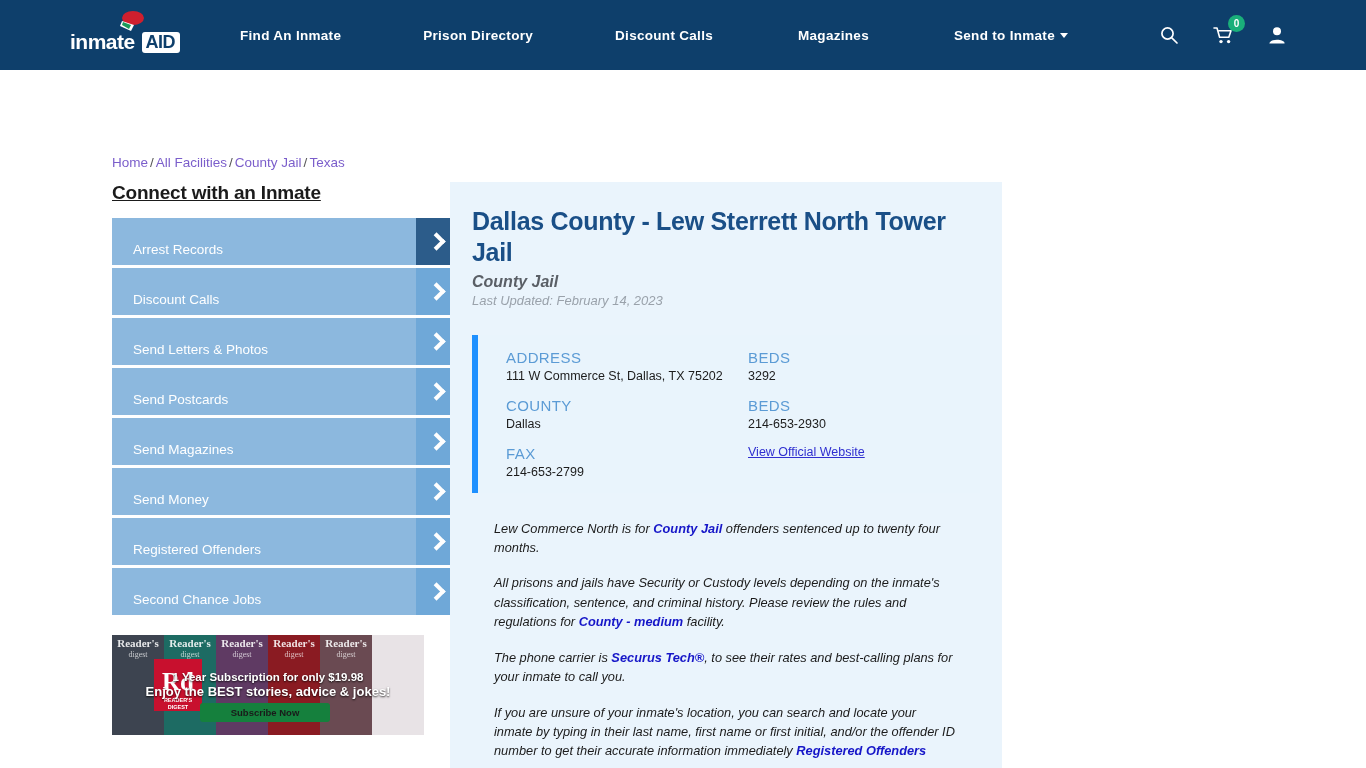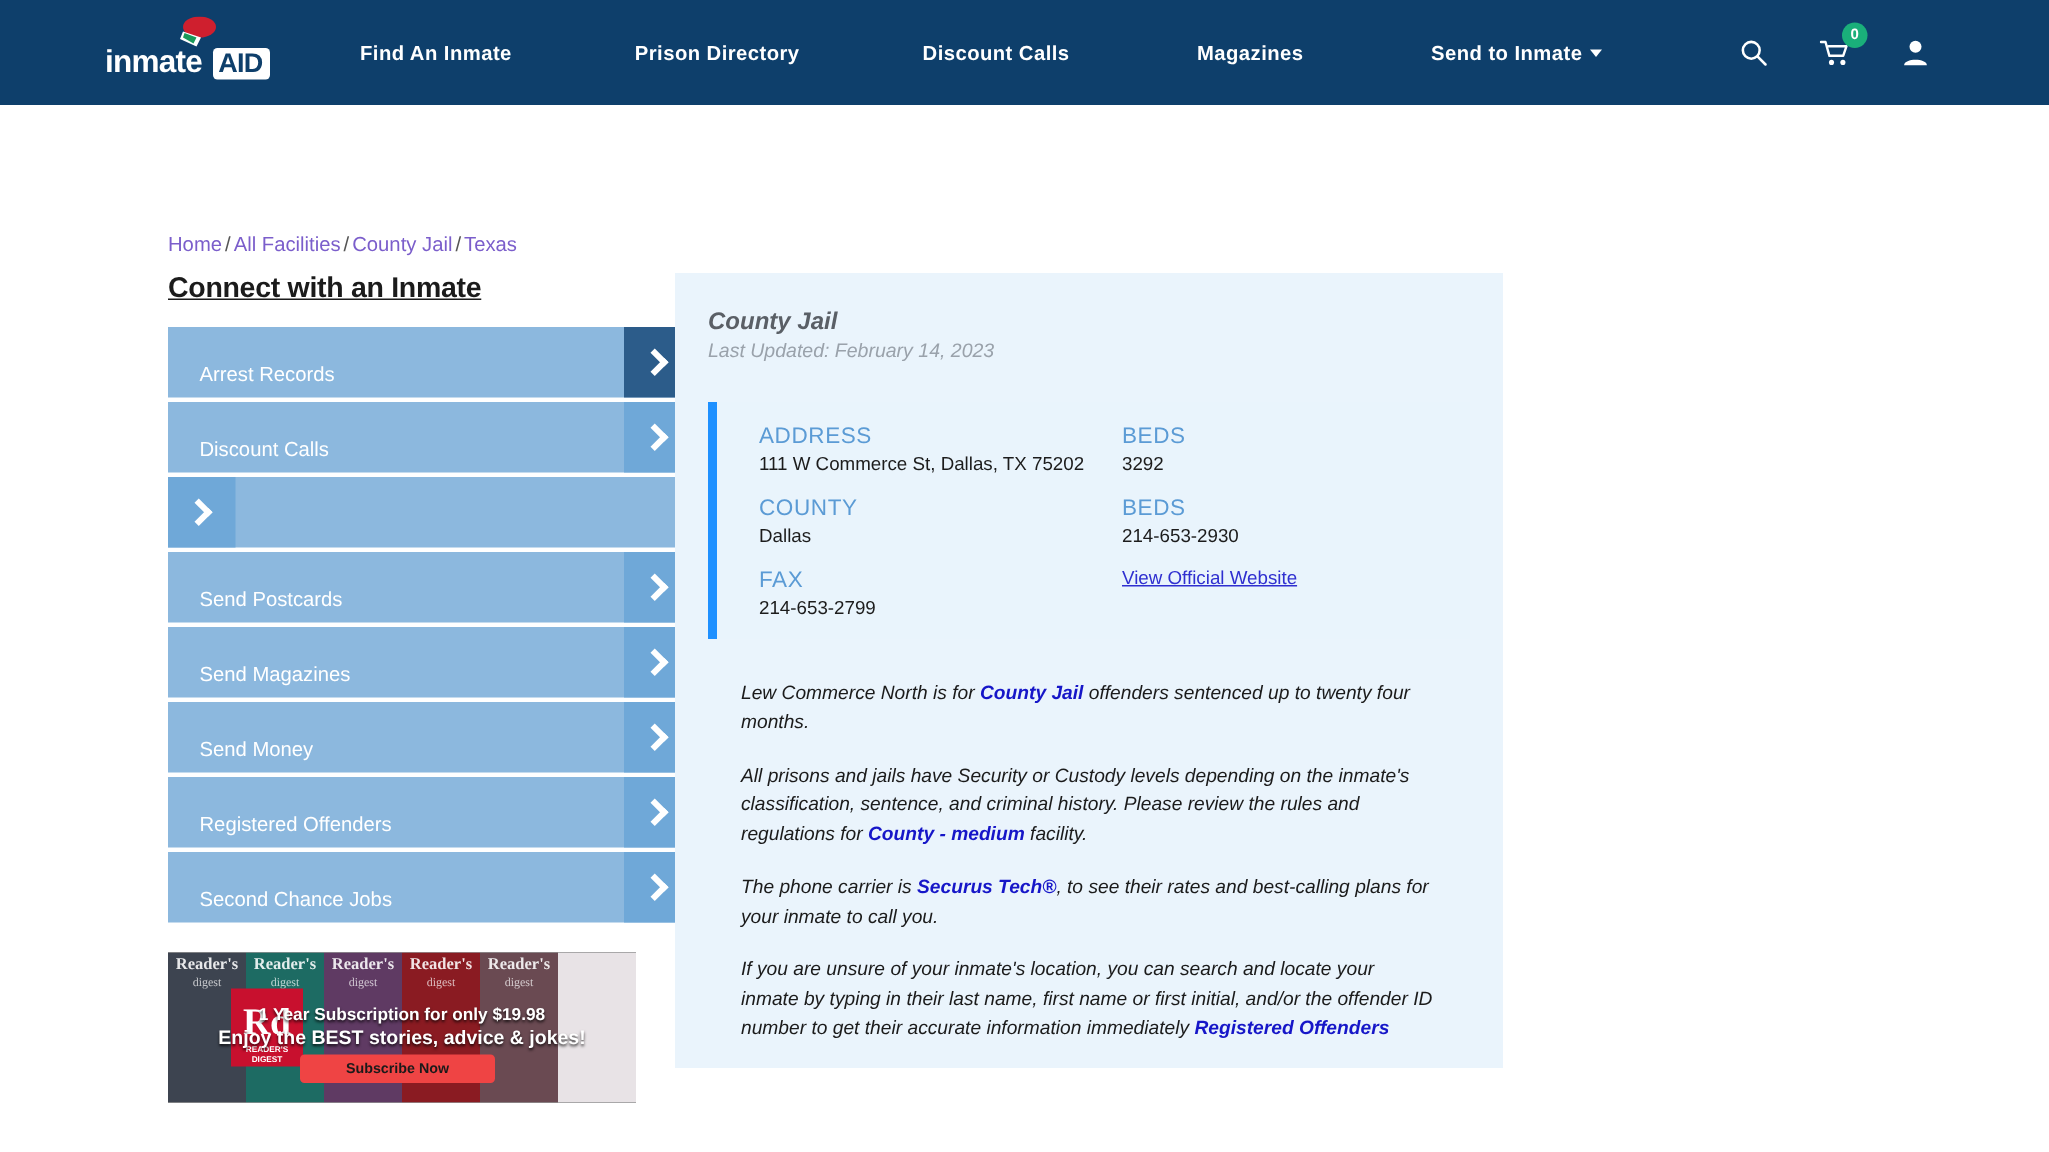--- a/index.html
+++ b/index.html
@@ -228,21 +228,21 @@
   }
   .ad-text2 {
     position: absolute; left: 0; right: 0; top: 49px;
     text-align: center; color: #ffffff;
     font-size: 13px; font-weight: bold;
     text-shadow: 0 1px 2px rgba(0,0,0,0.8);
   }
   .ad-btn {
     position: absolute; left: 88px; top: 68px;
     width: 130px; height: 19px;
-    background: #ef4444; color: #1a1a1a;
+    background: #15803d; color: #1a1a1a;
     font-size: 9.5px; font-weight: bold;
     display: flex; align-items: center; justify-content: center;
     border-radius: 3px;
     cursor: pointer;
   }
 
   
   .main {
     position: absolute;
     left: 450px; top: 112px;
@@ -378,20 +378,21 @@
           <i class="chev"></i>
         </div>
     </div>
     <div class="side-btn">
       <div class="side-btn-label">Discount Calls</div>
       <div class="side-btn-arrow">
           <i class="chev"></i>
         </div>
     </div>
     <div class="side-btn">
+      <div class="side-btn-label">Send Letters &amp; Photos</div>
       <div class="side-btn-arrow">
           <i class="chev"></i>
         </div>
     </div>
     <div class="side-btn">
       <div class="side-btn-label">Send Postcards</div>
       <div class="side-btn-arrow">
           <i class="chev"></i>
         </div>
     </div>
@@ -450,20 +451,21 @@
       <span class="sm">READER'S DIGEST</span>
     </div>
     <div class="ad-text1">1 Year Subscription for only $19.98</div>
     <div class="ad-text2">Enjoy the BEST stories, advice &amp; jokes!</div>
     <div class="ad-btn">Subscribe Now</div>
   </div>
 
   <div class="main">
     <div class="panel">
 
+      <h1 class="facility-title">Dallas County - Lew Sterrett North Tower Jail</h1>
       <div class="facility-type">County Jail</div>
       <div class="facility-updated">Last Updated: February 14, 2023</div>
 
       <div class="info-wrap">
         <div class="info-col">
           <div class="info-group">
             <div class="info-label">ADDRESS</div>
             <div class="info-value">111 W Commerce St, Dallas, TX 75202</div>
           </div>
           <div class="info-group">

